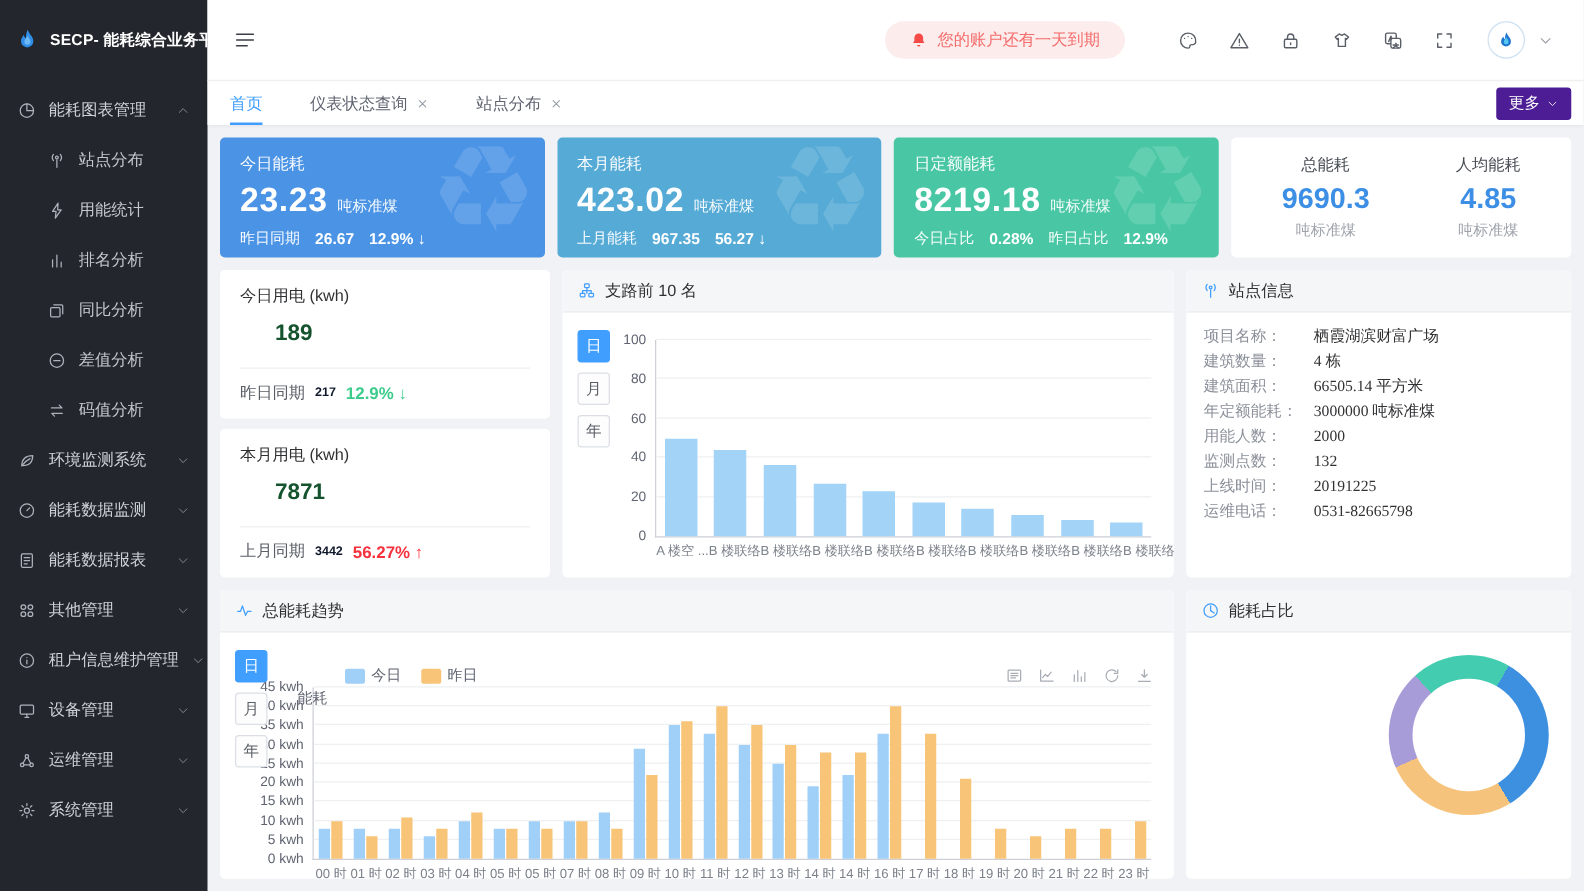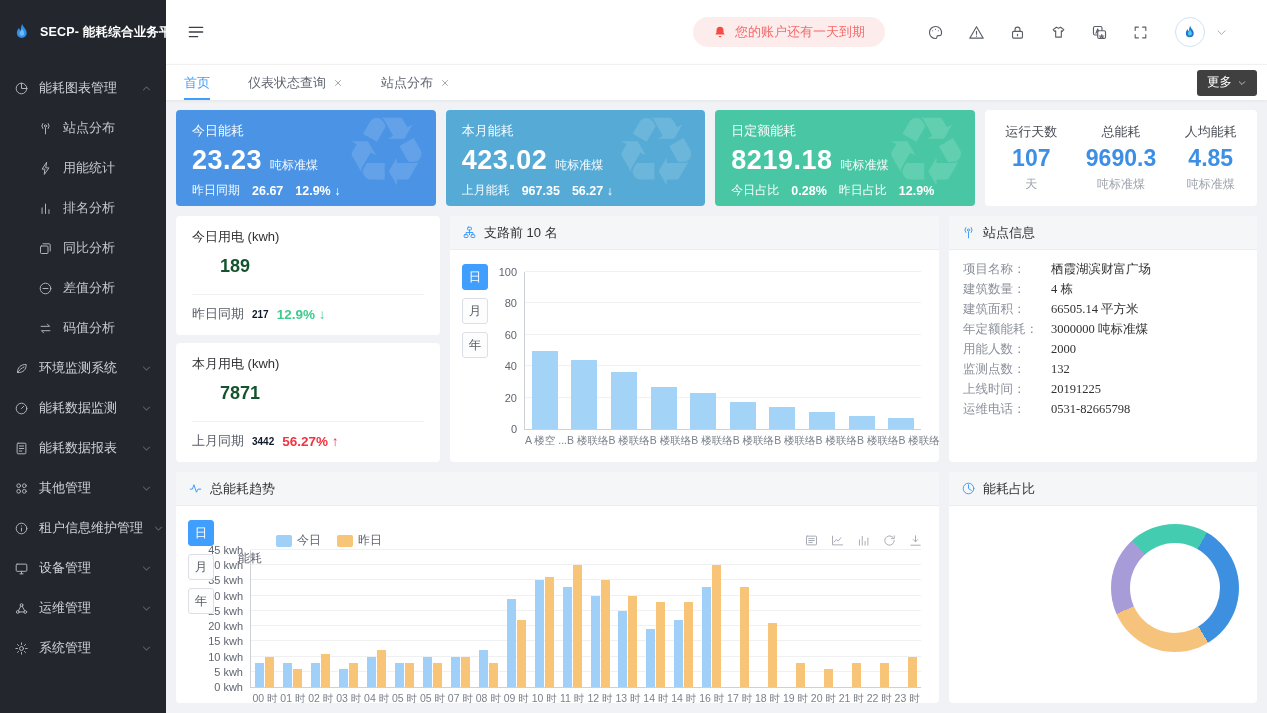--- a/index.html
+++ b/index.html
@@ -15,38 +15,38 @@
   .logo-text { color:#ffffff; font-size:12.5px; font-weight:bold; white-space:nowrap; letter-spacing:.2px; }
   .menu { padding-top:4px; }
   .menu-item { height:40px; display:flex; align-items:center; gap:10px; padding:0 14px; font-size:13px; color:#ced2d9; cursor:pointer; }
   .menu-item .icon { width:15px; height:15px; color:#aeb3bb; }
   .menu-item .menu-label { flex:1; white-space:nowrap; }
   .menu-item .caret { width:11px; height:11px; color:#8d939c; }
   .menu-item.sub { padding-left:38px; color:#c3c7ce; }
 
   
   .main { flex:1; display:flex; flex-direction:column; min-width:0; }
-  .topbar { height:64px; background:#fff; display:flex; align-items:center; padding:0 39px 0 20px; flex:none; }
+  .topbar { height:64px; background:#fff; display:flex; align-items:center; padding:0 24px 0 20px; flex:none; }
   .hamburger { width:20px; height:20px; color:#3a3f45; cursor:pointer; }
   .topbar-right { margin-left:auto; display:flex; align-items:center; }
   .alert-pill { display:flex; align-items:center; gap:8px; background:#fdecec; color:#f56c6c; font-size:13px; height:30px; padding:0 20px; border-radius:16px; margin-right:42px; cursor:pointer; white-space:nowrap; }
   .alert-pill .icon { width:14px; height:14px; color:#f54a45; }
   .top-icons { display:flex; align-items:center; gap:24px; color:#5a5e66; }
   .top-icons .icon { width:17px; height:17px; cursor:pointer; }
   .avatar { width:30px; height:30px; border-radius:50%; background:#fff; border:1.5px solid #cfe2f3; display:inline-flex; align-items:center; justify-content:center; margin:0 10px 0 26px; cursor:pointer; }
   .avatar .icon { width:16px; height:19px; color:#1f76cf; }
   .chev-top { width:13px; height:13px; color:#9a9ea6; cursor:pointer; }
 
   .tabbar { height:36px; background:#fff; border-top:1px solid #f0f0f0; box-shadow:0 1px 3px rgba(0,0,0,.06); display:flex; align-items:center; padding:0 10px 0 18px; flex:none; position:relative; z-index:2; }
   .tabs { display:flex; align-items:center; gap:38px; height:100%; }
   .tab { height:100%; display:flex; align-items:center; gap:7px; font-size:13px; color:#5f6470; cursor:pointer; position:relative; }
   .tab.active { color:#409eff; }
   .tab.active::after { content:""; position:absolute; left:0; right:0; bottom:0; height:2px; background:#409eff; }
   .tab .close { width:10px; height:10px; color:#9aa0a8; font-size:12px; line-height:10px; }
-  .more-btn { margin-left:auto; background:#404040; color:#fff; border:none; border-radius:3px; height:26px; padding:0 10px; font-size:12.5px; display:flex; align-items:center; gap:5px; cursor:pointer; font-family:inherit; }
+  .more-btn { margin-left:auto; background:#4c1d95; color:#fff; border:none; border-radius:3px; height:26px; padding:0 10px; font-size:12.5px; display:flex; align-items:center; gap:5px; cursor:pointer; font-family:inherit; }
   .more-btn .icon { width:10px; height:10px; color:#fff; }
 
   .content { flex:1; padding:10px; overflow:hidden; display:flex; flex-direction:column; gap:10px; }
   .row { display:flex; gap:10px; }
   .row1 { height:96px; flex:none; }
   .row2 { height:246px; flex:none; }
   .row3 { flex:1; min-height:0; }
 
   
   .kpi { flex:1; border-radius:4px; color:#fff; padding:12px 16px; position:relative; overflow:hidden; }
@@ -461,25 +461,20 @@
      </div>
      <div class="kpi-footer">
        <span class="fpart ">今日占比</span>
               <span class="fpart b">0.28%</span>
               <span class="fpart ">昨日占比</span>
               <span class="fpart b">12.9%</span>
      </div>
      <span class="kpi-mark">♻</span>
           </div>
           <div class="stats-card">
-            <div class="stat-col">
-       <div class="stat-label">运行天数</div>
-       <div class="stat-value">107</div>
-       <div class="stat-unit">天</div>
-     </div>
             <div class="stat-col">
        <div class="stat-label">总能耗</div>
        <div class="stat-value">9690.3</div>
        <div class="stat-unit">吨标准煤</div>
      </div>
             <div class="stat-col">
        <div class="stat-label">人均能耗</div>
        <div class="stat-value">4.85</div>
        <div class="stat-unit">吨标准煤</div>
      </div>

